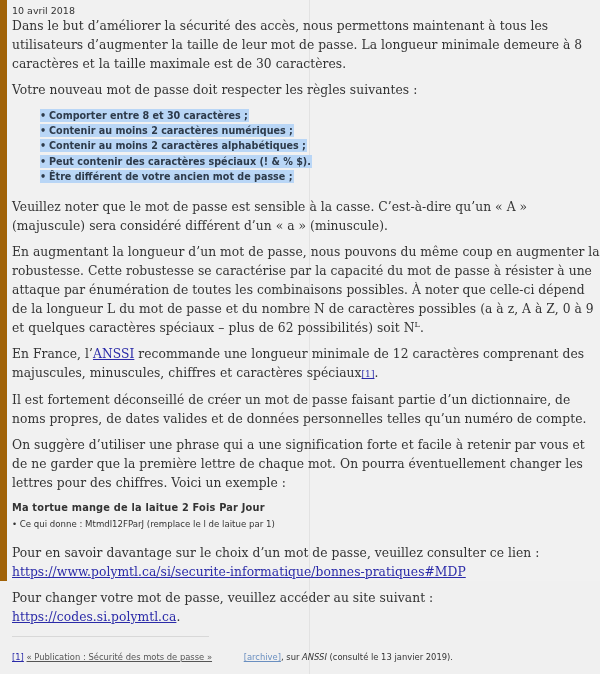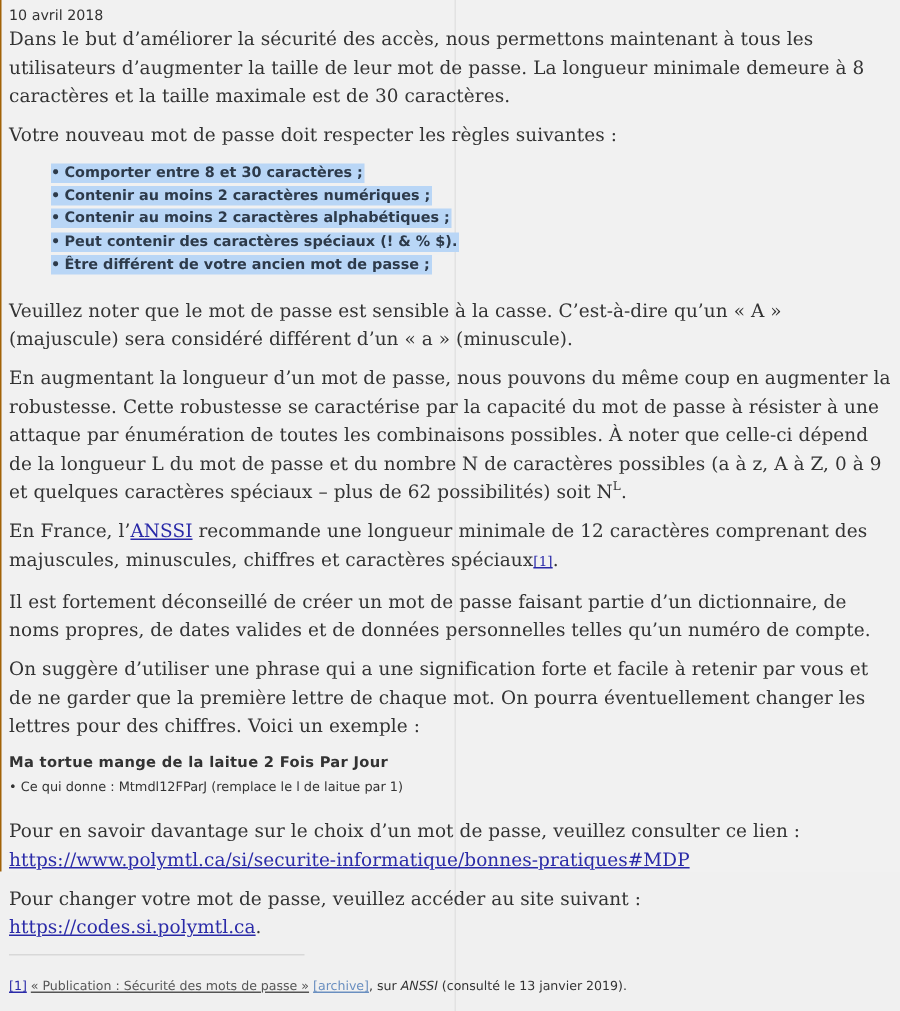--- a/index.html
+++ b/index.html
@@ -13,21 +13,21 @@
       overflow: hidden;
       position: relative;
       color: #333333;
     }
     .page {
       position: absolute;
       left: 0; top: 0;
       width: 600px;
       height: 581px;
       background: #f1f1f1;
-      border-left: 1px solid #a16207;
+      border-left: 7px solid #a16207;
       box-sizing: border-box;
     }
     .vline {
       position: absolute;
       left: 302px;
       top: 0;
       width: 1px;
       height: 674px;
       background: #e2e2e2;
     }
@@ -119,21 +119,21 @@
       left: 5px;
       top: 651px;
       font-family: "DejaVu Sans", sans-serif;
       font-size: 8.4px;
       color: #333;
       line-height: 12px;
       white-space: nowrap;
     }
     .footnote .fn-num { color: #2a2aa8; text-decoration: underline; }
     .footnote .fn-title { color: #555; text-decoration: underline; }
-    .footnote .fn-archive { color: #6a8fc0; text-decoration: underline; }
+    .footnote .fn-archive { color: #6a8fc0; text-decoration: underline; margin-left: 29px; }
     .footnote em { font-style: italic; }
   </style>
 </head>
 <body>
 
 <div class="page">
   <div class="vline"></div>
 
   <div class="content">
     <div class="date">10 avril 2018</div>

